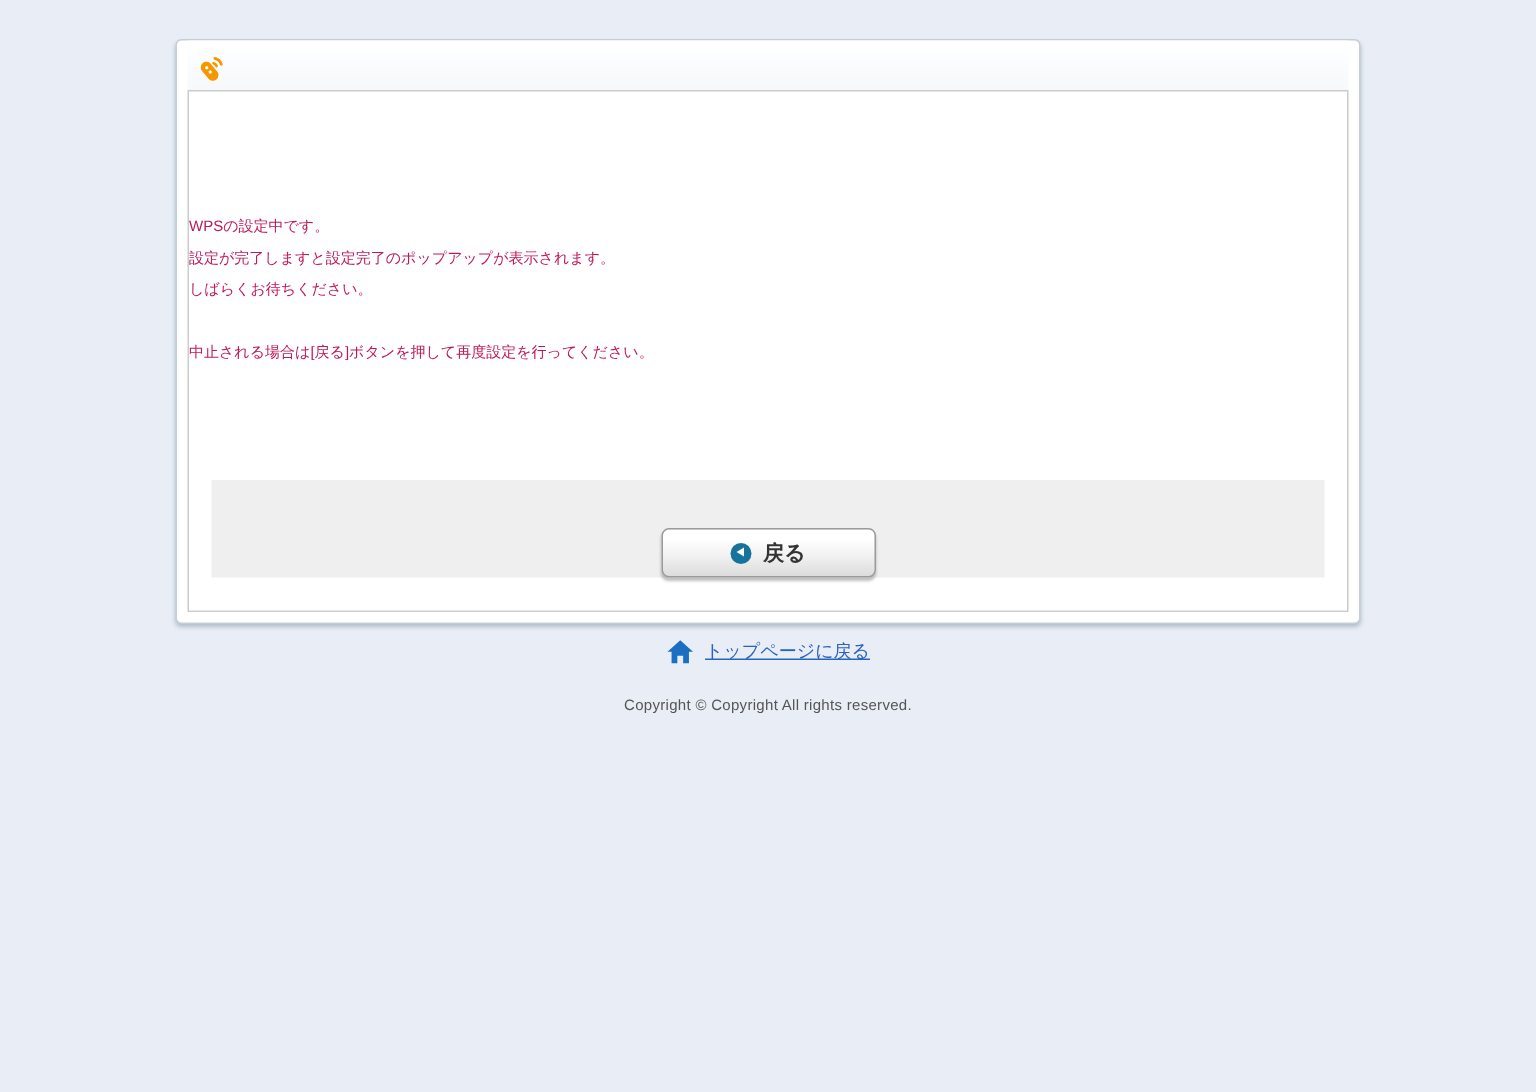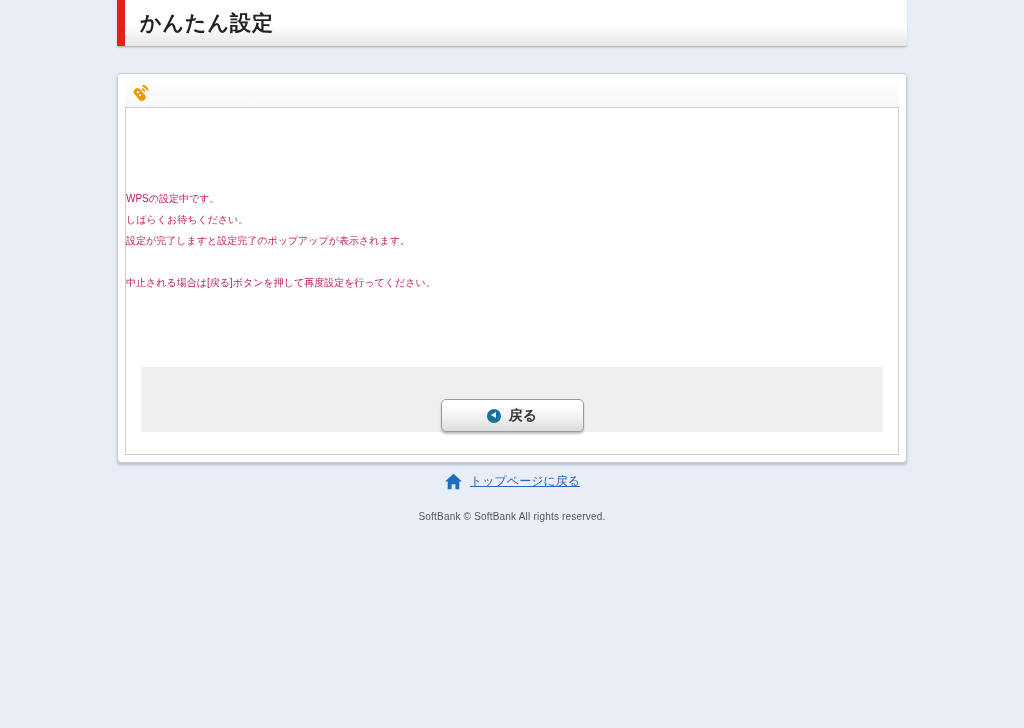--- a/index.html
+++ b/index.html
@@ -129,45 +129,41 @@
     font-size: 10px;
     color: #555;
     letter-spacing: 0.2px;
   }
 </style>
 </head>
 <body>
 
 <div class="container">
 
-  <header class="page-header">
-    <span class="accent-bar"></span>
-    <h1 class="page-title">かんたん設定</h1>
-  </header>
 
   <section class="panel">
     <div class="panel-head">
       <span class="wps-icon">
         <svg viewBox="0 0 24 24" width="22" height="22" aria-hidden="true">
           <g transform="rotate(-40 10 16)">
             <rect x="6.5" y="8.5" width="8.2" height="15.5" rx="4.1" fill="#f39800"></rect>
             <circle cx="10.6" cy="13" r="1.2" fill="#fff"></circle>
             <circle cx="10.6" cy="17" r="1.2" fill="#fff"></circle>
           </g>
           <path d="M14.5 6.5 a6.5 6.5 0 0 1 4.6 4.2" stroke="#f39800" stroke-width="2.1" fill="none" stroke-linecap="round"></path>
           <path d="M13.5 10 a3.2 3.2 0 0 1 2.2 2" stroke="#f39800" stroke-width="2" fill="none" stroke-linecap="round"></path>
         </svg>
       </span>
     </div>
 
     <div class="inner-box">
       <div class="message">
         <div class="msg-line">WPSの設定中です。</div>
+        <div class="msg-line">設定が完了しますと設定完了のポップアップが表示されます。</div>
         <div class="msg-line">しばらくお待ちください。</div>
-        <div class="msg-line">設定が完了しますと設定完了のポップアップが表示されます。</div>
         <div class="msg-line"></div>
         <div class="msg-line">中止される場合は[戻る]ボタンを押して再度設定を行ってください。</div>
       </div>
 
       <div class="button-band">
         <button class="back-btn">
           <span class="back-arrow"></span>
           <span>戻る</span>
         </button>
       </div>
@@ -176,16 +172,16 @@
 
   <footer class="footer">
     <div class="home-row">
       <span class="home-icon">
         <svg viewBox="0 0 24 22" width="19" height="17" aria-hidden="true">
           <path d="M12 1 L23 11 H19.5 V21 H14.5 V14.5 H9.5 V21 H4.5 V11 H1 Z" fill="#1b6fc0"></path>
         </svg>
       </span>
       <a href="#" class="home-link">トップページに戻る</a>
     </div>
-    <div class="copyright">SoftBank © SoftBank All rights reserved.</div>
+    <div class="copyright">Copyright © Copyright All rights reserved.</div>
   </footer>
 
 </div>
 
 </body></html>

